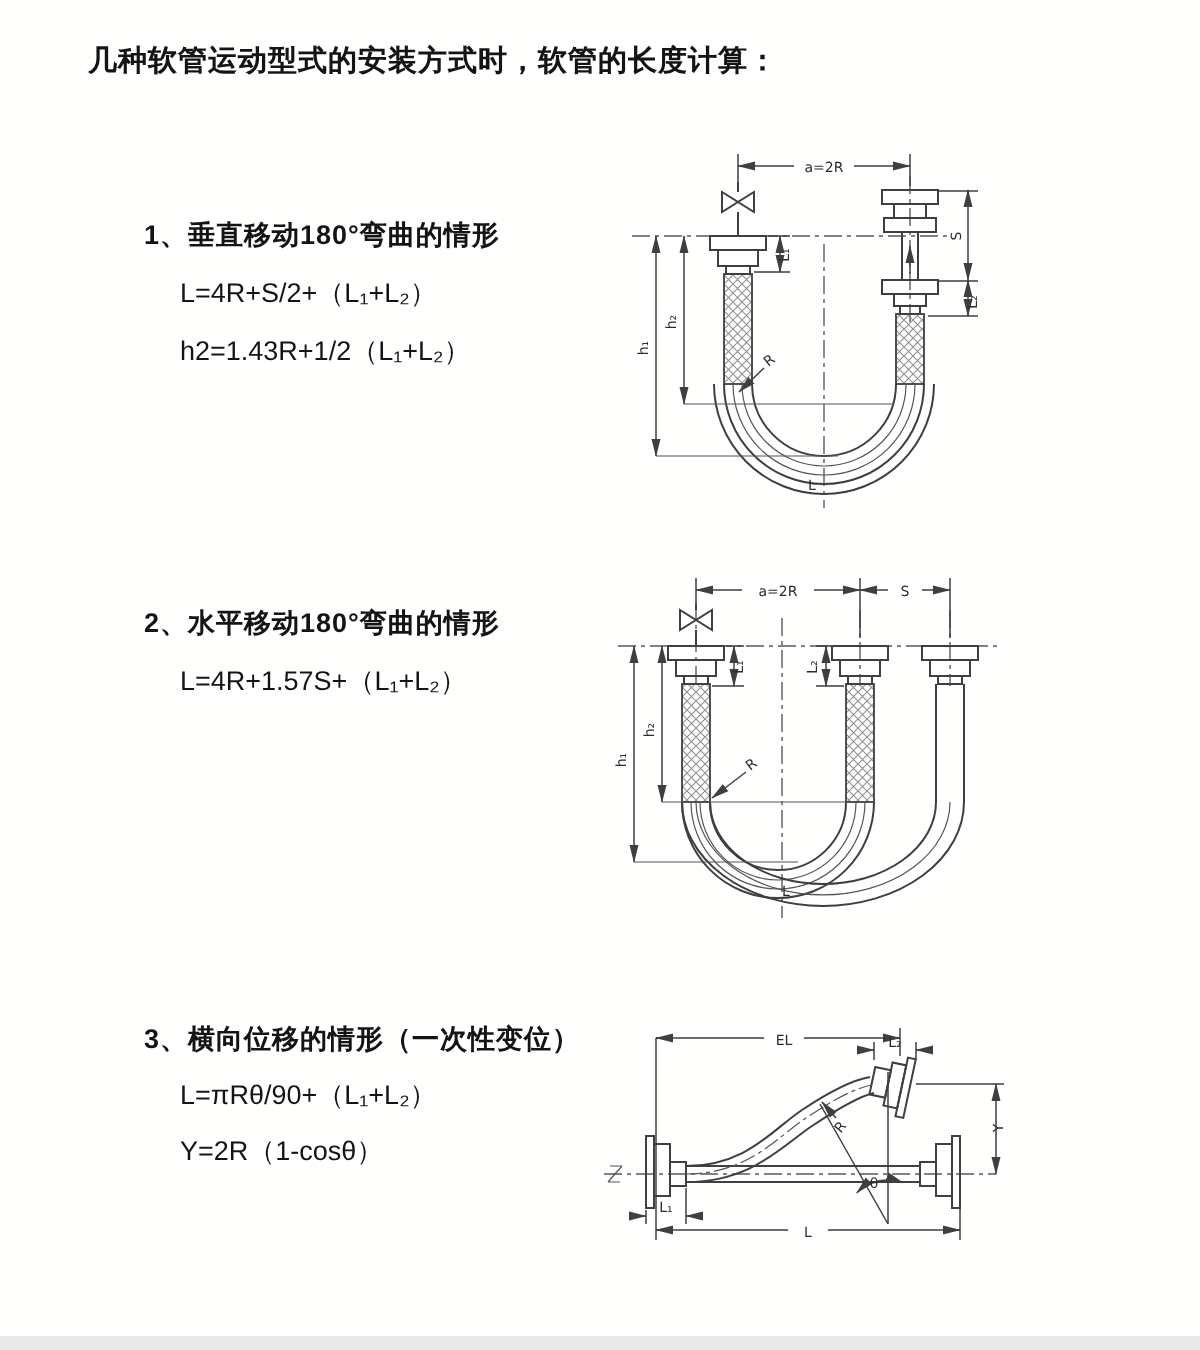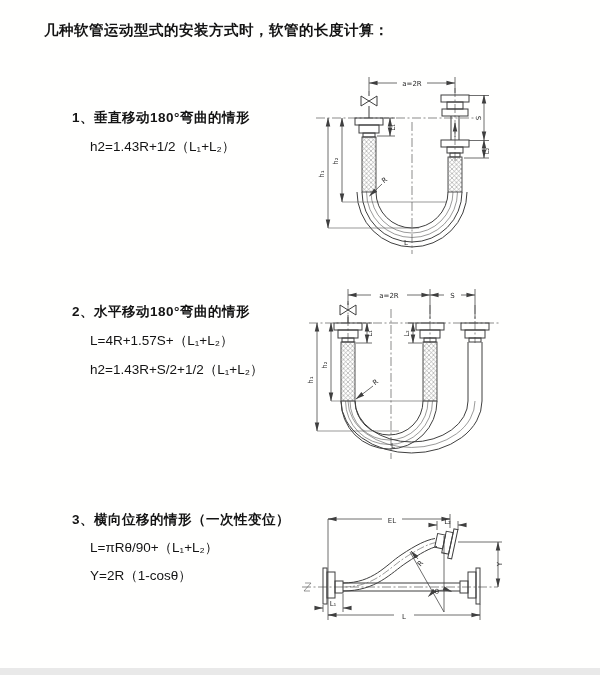--- a/index.html
+++ b/index.html
@@ -23,27 +23,27 @@
   .slbl{font-family:"DejaVu Sans",sans-serif;font-size:7px;fill:#2b2b2b;}
   .scan-edge{position:absolute;left:0;bottom:0;width:600px;height:7px;background:#e9e9e9;}
 </style>
 </head>
 <body>
 
 <div class="title">几种软管运动型式的安装方式时，软管的长度计算：</div>
 
 <div class="sec sec1" style="top:103px;">
   <div class="heading">1、垂直移动180°弯曲的情形</div>
+  <div class="formula">L=4R+S/2+（L₁+L₂）</div>
   <div class="formula">h2=1.43R+1/2（L₁+L₂）</div>
 </div>
 
 <div class="sec sec2" style="top:297px;">
   <div class="heading">2、水平移动180°弯曲的情形</div>
   <div class="formula">L=4R+1.57S+（L₁+L₂）</div>
-  <div class="formula">h2=1.43R+S/2+1/2（L₁+L₂）</div>
 </div>
 
 <div class="sec sec3" style="top:506px;">
   <div class="heading">3、横向位移的情形（一次性变位）</div>
   <div class="formula">L=πRθ/90+（L₁+L₂）</div>
   <div class="formula">Y=2R（1-cosθ）</div>
 </div>
 
 <div class="diagram d1">
 <svg width="200" height="190" viewBox="0 0 200 190">

